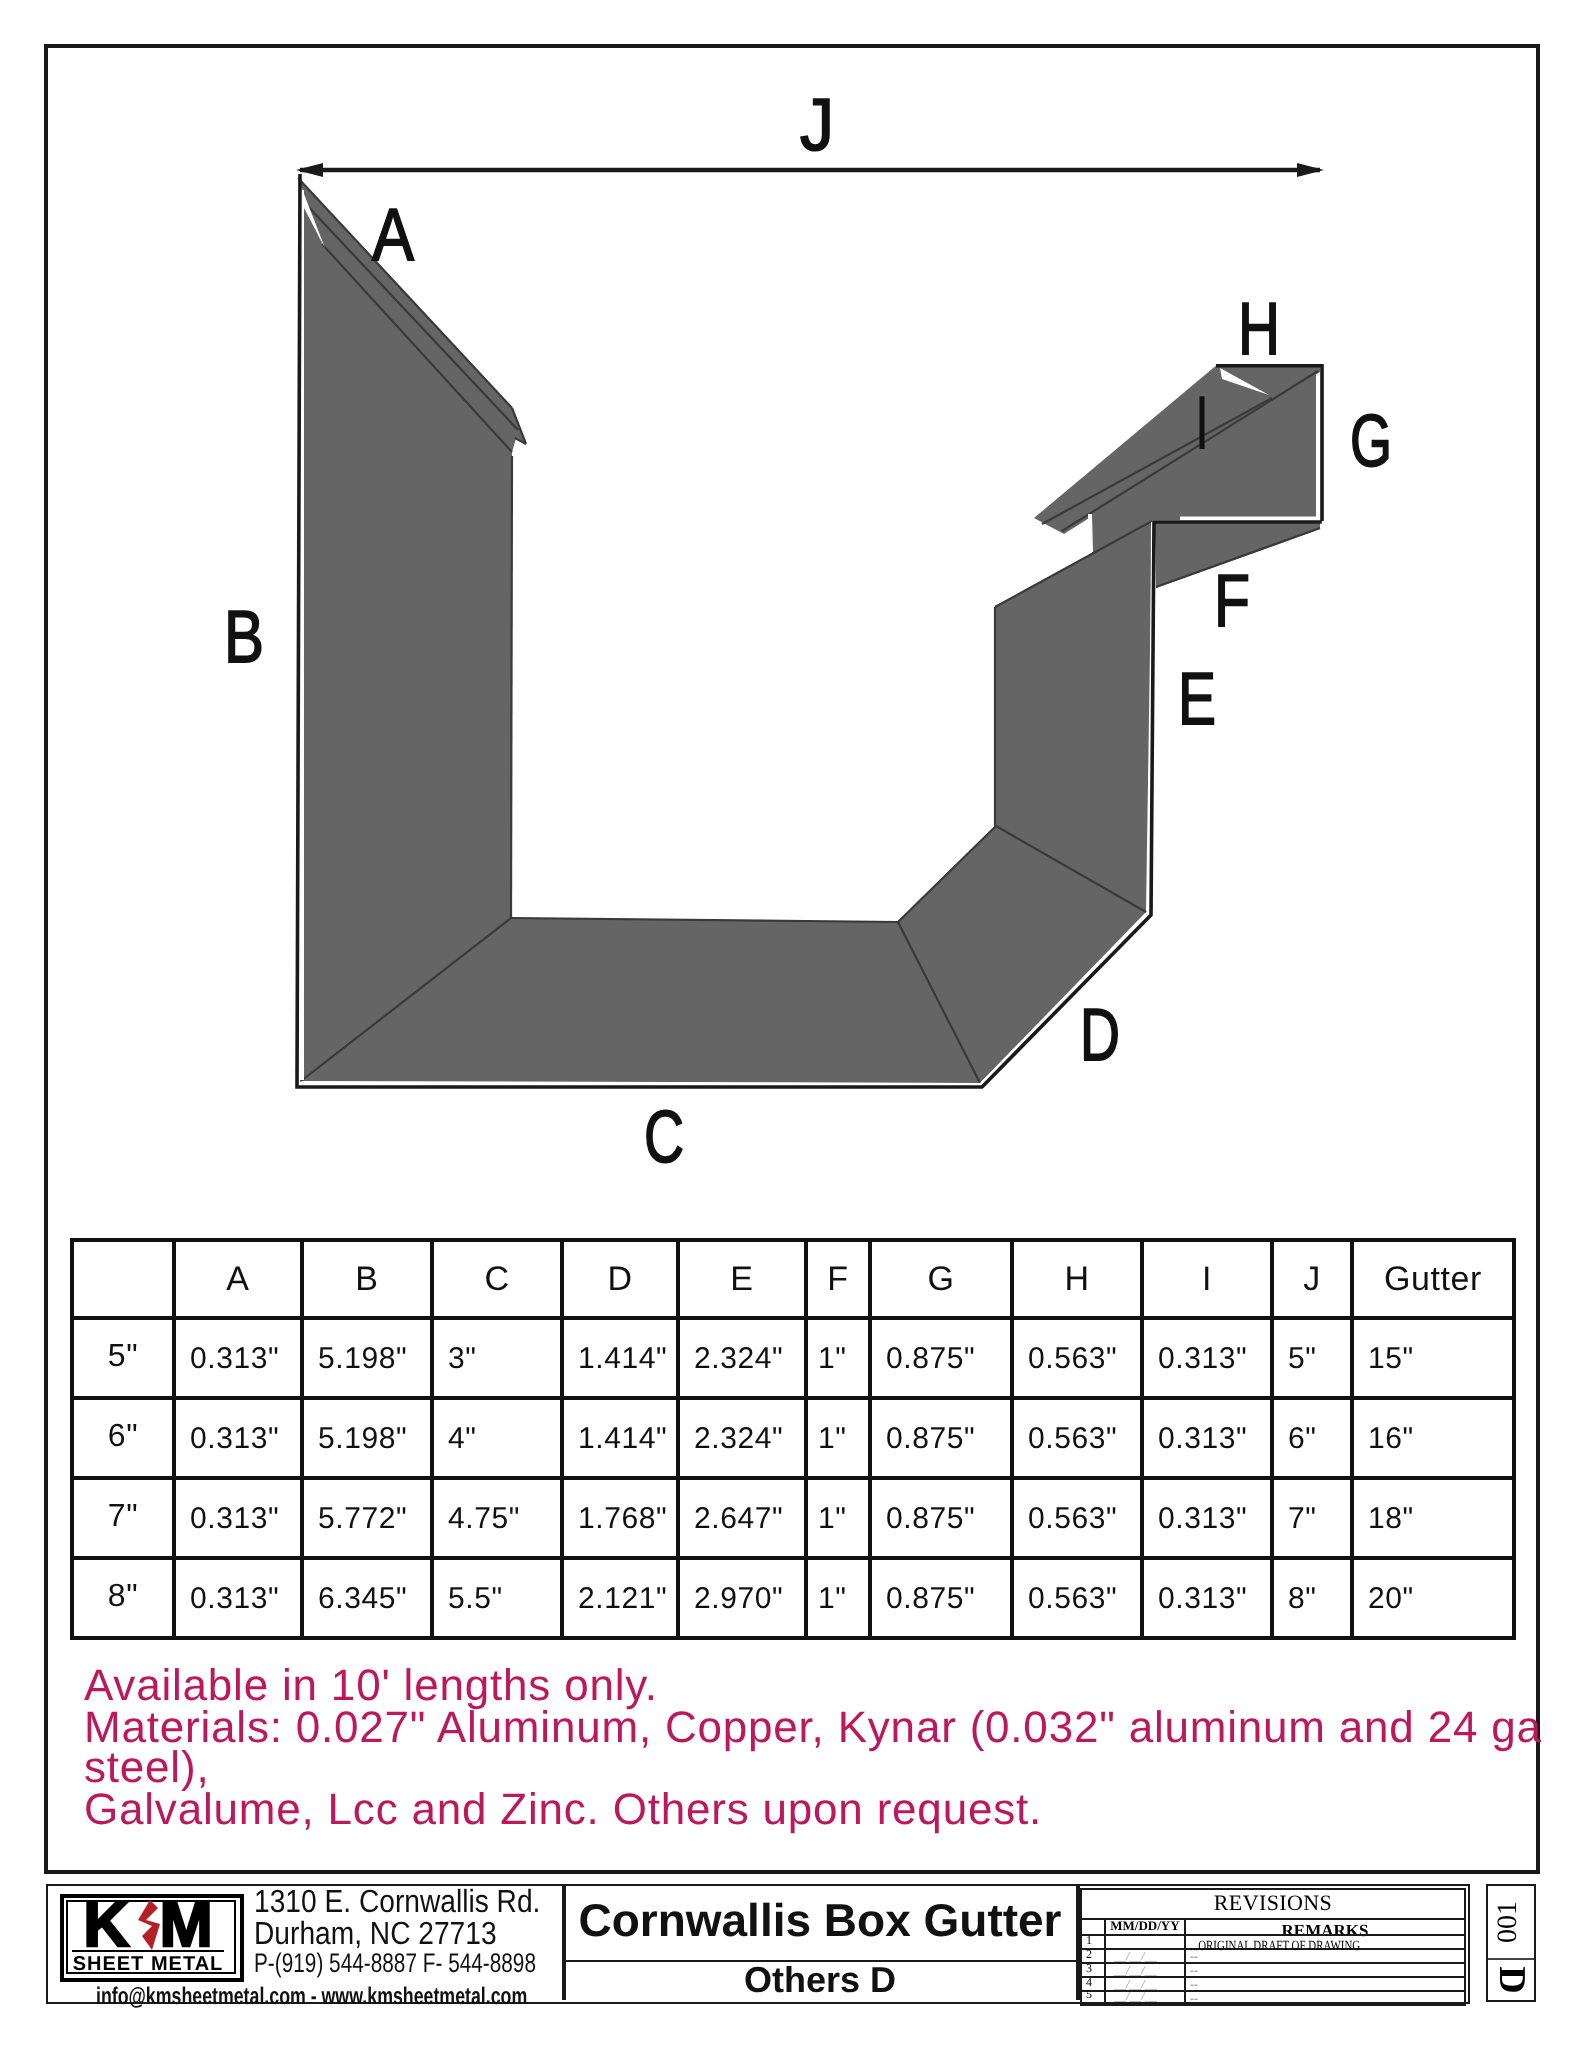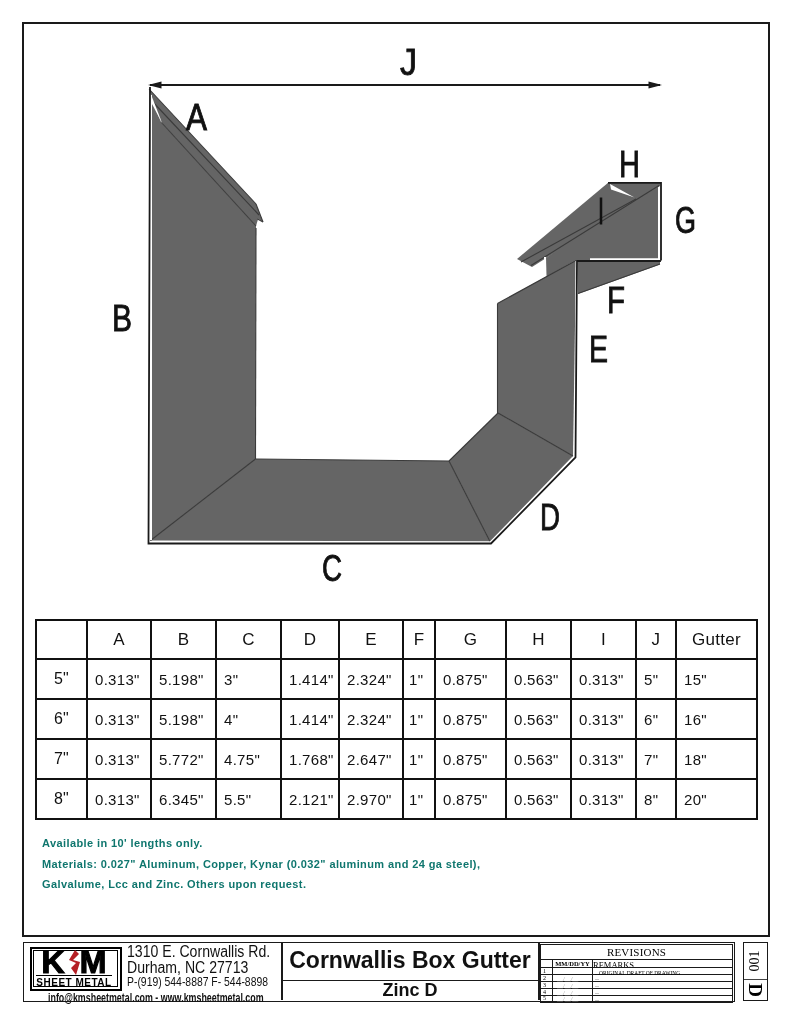--- a/index.html
+++ b/index.html
@@ -189,21 +189,21 @@
     <td style="border:2px solid #111;padding-left:5px;">1"</td>
     <td style="border:2px solid #111;padding-left:7px;">0.875"</td>
     <td style="border:2px solid #111;padding-left:7px;">0.563"</td>
     <td style="border:2px solid #111;padding-left:7px;">0.313"</td>
     <td style="border:2px solid #111;padding-left:7px;">8"</td>
     <td style="border:2px solid #111;padding-left:7px;">20"</td>
   </tr>
   </tbody>
 </table>
 
-<div class="abs" style="left:42px;top:833px;font-size:11px;letter-spacing:0.4px;line-height:20.5px;color:#0f766e;font-weight:bold;">
+<div class="abs" style="left:42px;top:833px;font-size:22px;letter-spacing:0.4px;line-height:20.5px;color:#be185d;">
   Available in 10' lengths only.<br>
   Materials: 0.027" Aluminum, Copper, Kynar (0.032" aluminum and 24 ga steel),<br>
   Galvalume, Lcc and Zinc. Others upon request.
 </div>
 
 <div class="abs" style="left:22.5px;top:942px;width:710px;height:57.5px;border:1.5px solid #1a1a1a;"></div>
 
 <div class="abs" style="left:281px;top:942px;width:1.5px;height:58px;background:#1a1a1a;"></div>
 
 <div class="abs" style="left:538px;top:942px;width:1.5px;height:58px;background:#1a1a1a;"></div>
@@ -223,28 +223,28 @@
 <div class="abs" style="left:127px;top:943.5px;font-size:16px;color:#111;line-height:16px;transform:scaleX(0.88);transform-origin:0 0;">1310 E. Cornwallis Rd.</div>
 <div class="abs" style="left:127px;top:959.5px;font-size:16px;color:#111;line-height:16px;transform:scaleX(0.88);transform-origin:0 0;">Durham, NC 27713</div>
 <div class="abs" style="left:127px;top:975px;font-size:13.5px;color:#111;line-height:13.5px;transform:scaleX(0.77);transform-origin:0 0;">P-(919) 544-8887 F- 544-8898</div>
 
 <div class="abs" style="left:48px;top:990.5px;font-size:12px;font-weight:bold;color:#111;transform:scaleX(0.74);transform-origin:0 0;">info@kmsheetmetal.com - www.kmsheetmetal.com</div>
 
 <div class="abs" style="left:282px;top:946.5px;width:256px;text-align:center;font-size:23px;font-weight:bold;color:#111;">Cornwallis Box Gutter</div>
 
 <div class="abs" style="left:282px;top:980px;width:256px;height:1.2px;background:#1a1a1a;"></div>
 
-<div class="abs" style="left:282px;top:979.5px;width:256px;text-align:center;font-size:18px;font-weight:bold;color:#111;">Zinc D</div>
+<div class="abs" style="left:282px;top:979.5px;width:256px;text-align:center;font-size:18px;font-weight:bold;color:#111;">Others D</div>
 
 <div class="abs" style="left:540px;top:944px;width:191px;height:56.5px;border:1.2px solid #1a1a1a;font-family:'Liberation Serif',serif;">
   <div style="position:absolute;left:0;top:0;width:100%;height:13.5px;border-bottom:1px solid #1a1a1a;text-align:center;font-size:11px;line-height:14px;letter-spacing:0.2px;">REVISIONS</div>
   <div style="position:absolute;left:11px;top:13.5px;width:1px;height:43px;background:#1a1a1a;"></div>
   <div style="position:absolute;left:51px;top:13.5px;width:1px;height:43px;background:#1a1a1a;"></div>
   <div style="position:absolute;left:12px;top:15px;width:39px;text-align:center;font-size:6.5px;font-weight:bold;">MM/DD/YY</div>
-  <div style="position:absolute;left:52px;top:14.5px;width:139px;font-size:8.5px;font-weight:normal;">REMARKS</div>
+  <div style="position:absolute;left:52px;top:14.5px;width:139px;text-align:center;font-size:8.5px;font-weight:bold;">REMARKS</div>
   <div style="position:absolute;left:0;top:22.3px;width:100%;height:1px;background:#1a1a1a;"></div>
   <div style="position:absolute;left:0;top:29.2px;width:100%;height:1px;background:#1a1a1a;"></div>
   <div style="position:absolute;left:0;top:36.1px;width:100%;height:1px;background:#1a1a1a;"></div>
   <div style="position:absolute;left:0;top:43px;width:100%;height:1px;background:#1a1a1a;"></div>
   <div style="position:absolute;left:0;top:49.9px;width:100%;height:1px;background:#1a1a1a;"></div>
   <div style="position:absolute;left:2px;top:23px;font-size:6px;">1</div>
   <div style="position:absolute;left:2px;top:30px;font-size:6px;">2</div>
   <div style="position:absolute;left:2px;top:37px;font-size:6px;">3</div>
   <div style="position:absolute;left:2px;top:44px;font-size:6px;">4</div>
   <div style="position:absolute;left:2px;top:50px;font-size:6px;">5</div>

